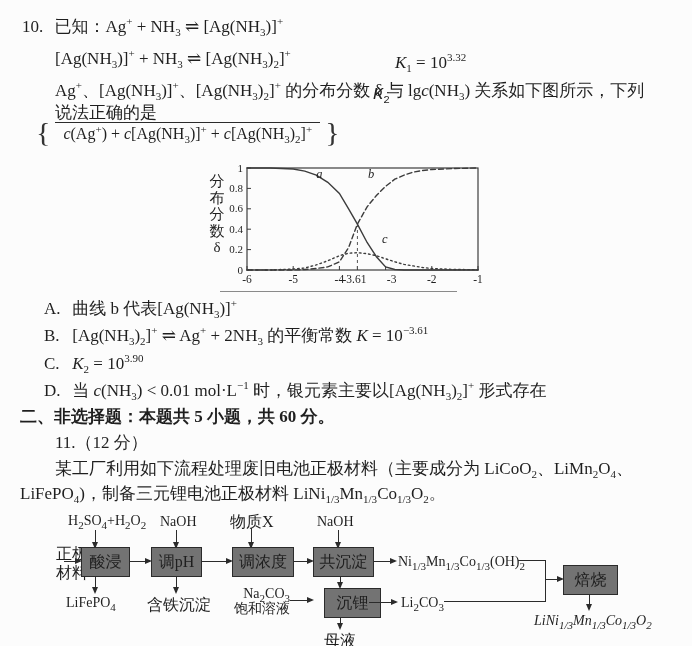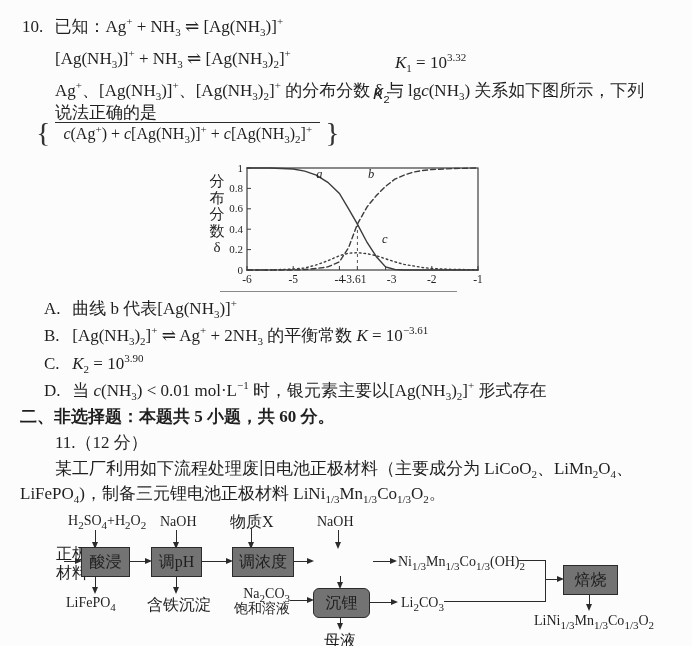--- a/index.html
+++ b/index.html
@@ -148,38 +148,39 @@
   <div class="arr-d" style="left:338px;top:25px;height:17px;"></div>
 
   <div class="flbl big" style="left:30px;top:39px;margin-left:26px;">正极<br>材料</div>
   <div class="arr-r" style="left:64px;top:56px;width:16px;"></div>
   <div class="fbox" style="left:81px;top:42px;width:47px;height:28px;">酸浸</div>
   <div class="arr-r" style="left:129px;top:56px;width:21px;"></div>
   <div class="fbox" style="left:151px;top:42px;width:49px;height:28px;">调pH</div>
   <div class="arr-r" style="left:201px;top:56px;width:30px;"></div>
   <div class="fbox" style="left:232px;top:42px;width:60px;height:28px;">调浓度</div>
   <div class="arr-r" style="left:293px;top:56px;width:19px;"></div>
+  <div class="fbox" style="left:313px;top:42px;width:59px;height:28px;">共沉淀</div>
 
   <div class="arr-d" style="left:95px;top:71px;height:16px;"></div>
   <div class="flbl" style="left:66px;top:90px;">LiFePO<sub>4</sub></div>
   <div class="arr-d" style="left:176px;top:71px;height:16px;"></div>
   <div class="flbl big" style="left:147px;top:90px;">含铁沉淀</div>
 
   <div class="arr-r" style="left:373px;top:56px;width:22px;"></div>
   <div class="flbl" style="left:398px;top:49px;">Ni<sub>1/3</sub>Mn<sub>1/3</sub>Co<sub>1/3</sub>(OH)<sub>2</sub></div>
   <div class="arr-d" style="left:340px;top:71px;height:11px;"></div>
 
   <div class="flbl" style="left:234px;top:81px;line-height:15px;text-align:right;">Na<sub>2</sub>CO<sub>3</sub><br>饱和溶液</div>
   <div class="arr-r" style="left:290px;top:95px;width:22px;"></div>
-  <div class="fbox" style="left:313px;top:83px;width:55px;height:28px;border-radius:6px;">沉锂</div>
+  <div class="fbox" style="left:324px;top:83px;width:55px;height:28px;">沉锂</div>
   <div class="arr-r" style="left:369px;top:97px;width:27px;"></div>
   <div class="flbl" style="left:401px;top:90px;">Li<sub>2</sub>CO<sub>3</sub></div>
   <div class="arr-d" style="left:340px;top:112px;height:11px;"></div>
   <div class="flbl big" style="left:324px;top:126px;">母液</div>
 
   <div class="hline" style="left:518px;top:55px;width:28px;"></div>
   <div class="hline" style="left:444px;top:96px;width:102px;"></div>
   <div class="vline" style="left:545px;top:55px;height:42px;"></div>
   <div class="arr-r" style="left:545px;top:74px;width:17px;"></div>
   <div class="fbox" style="left:563px;top:60px;width:53px;height:28px;">焙烧</div>
   <div class="arr-d" style="left:589px;top:89px;height:15px;"></div>
-  <div class="flbl" style="left:534px;top:108px;">LiNi<sub>1/3</sub>Mn<sub>1/3</sub>Co<sub>1/3</sub>O<sub>2</sub></div>
+  <div class="flbl" style="left:534px;top:108px;font-style:italic;">LiNi<sub>1/3</sub>Mn<sub>1/3</sub>Co<sub>1/3</sub>O<sub>2</sub></div>
 </div>
 
 </body></html>

